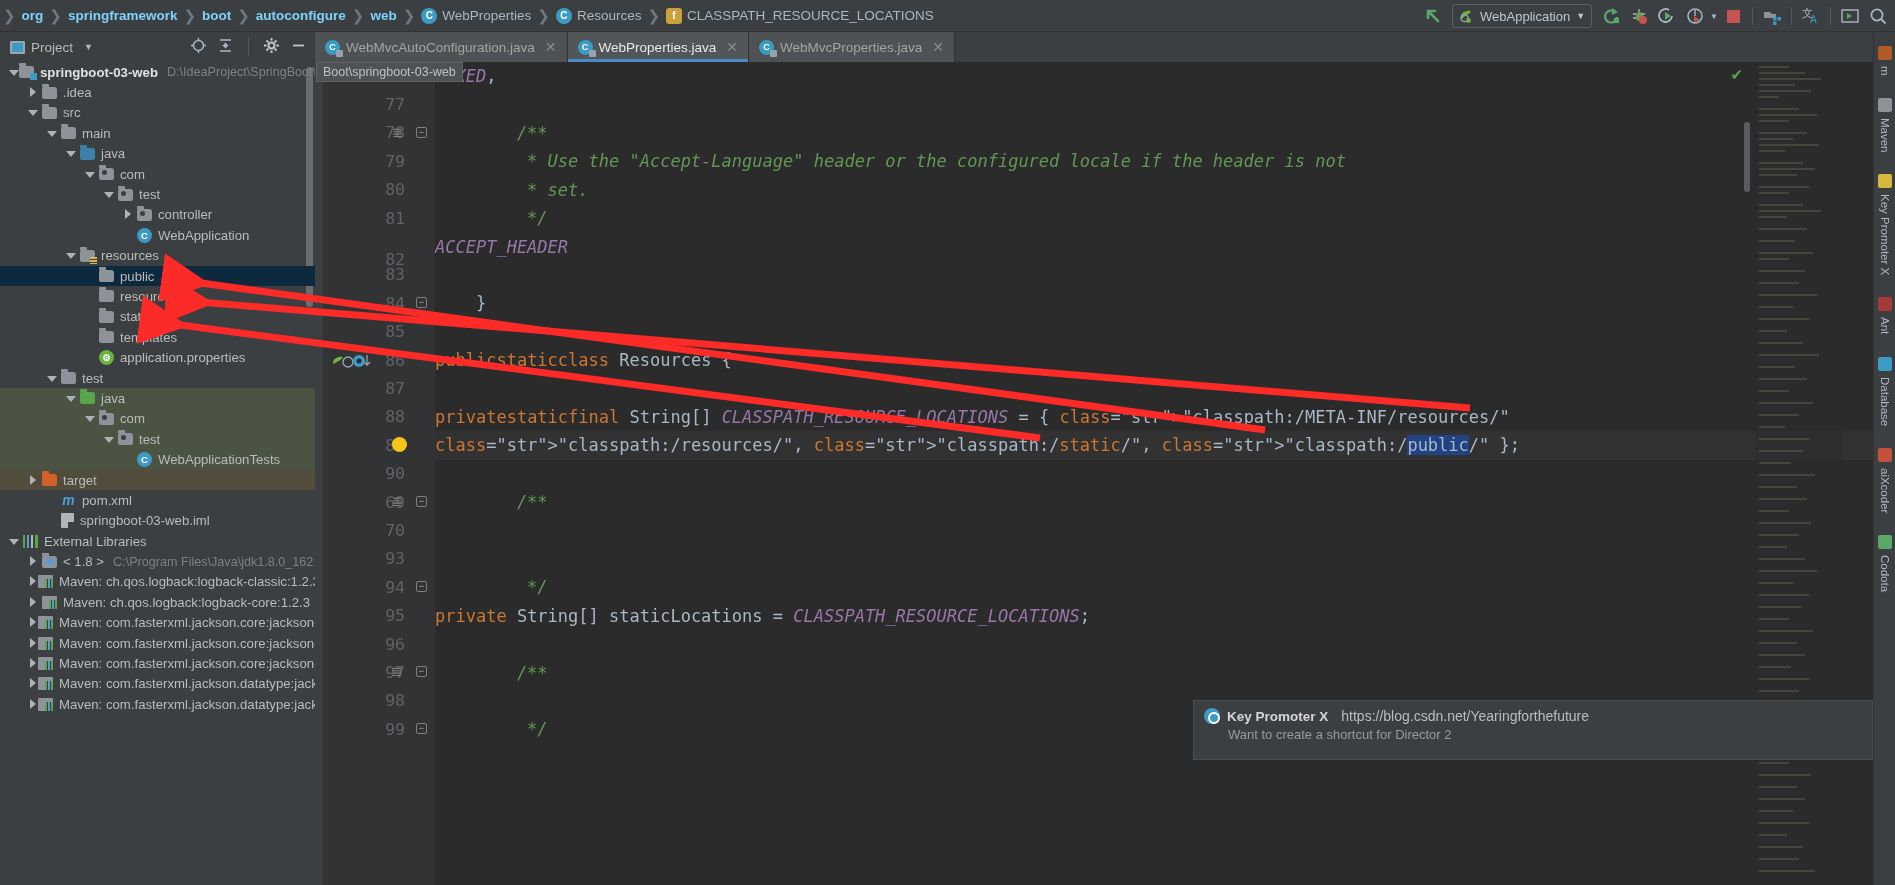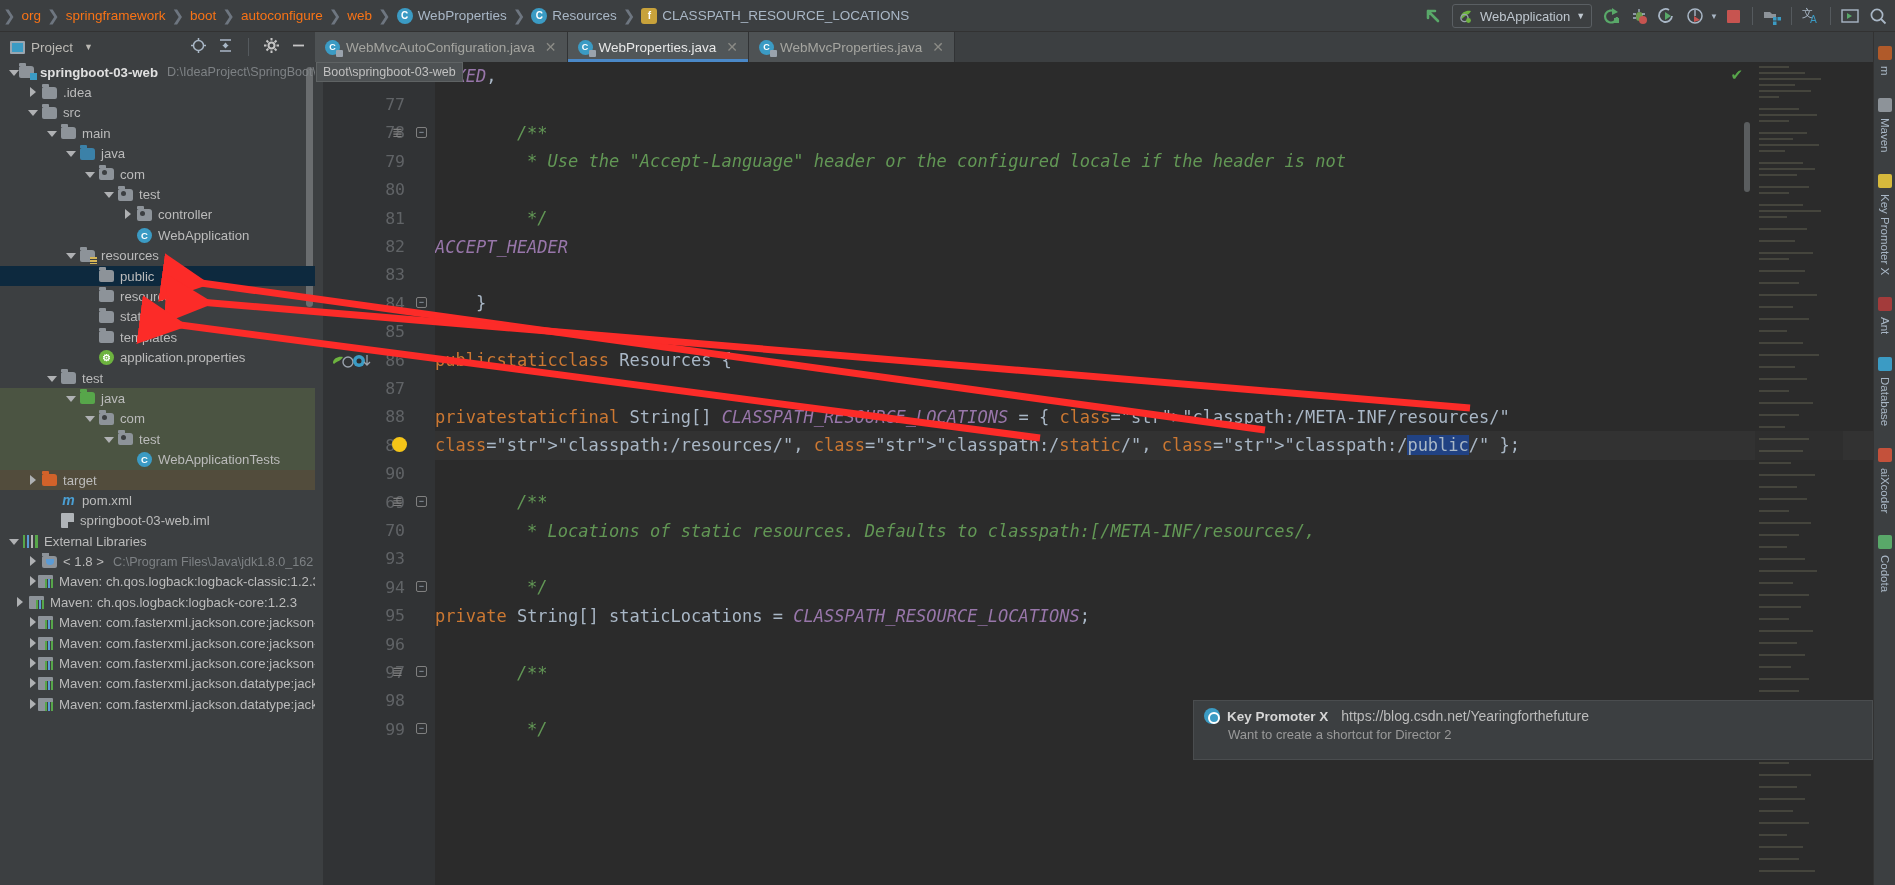--- a/index.html
+++ b/index.html
@@ -16,21 +16,21 @@
     position: absolute; left: 0; top: 0; width: 1895px; height: 32px;
     background: #3c3f41; display: flex; align-items: center;
     border-bottom: 1px solid #323232;
   }
   .crumbs { display: flex; align-items: center; padding-left: 2px; height: 32px; }
   .crumb {
     display: flex; align-items: center; gap: 5px;
     font-size: 13.5px; color: #a9b7c6; padding: 0 5px; height: 32px;
   }
   .crumb.jar { color: #c9d3dd; font-weight: bold; letter-spacing: -0.2px; }
-  .crumb.plain { color: #f97316; }
+  .crumb.plain { color: #7dd3fc; font-weight: bold; }
   .sep { color: #6e7680; font-size: 15px; padding: 0 1px; font-weight: 300; }
   .ico-c, .ico-f {
     width: 16px; height: 16px; border-radius: 50%;
     display: inline-flex; align-items: center; justify-content: center;
     font-size: 10px; font-weight: bold; color: #fff; flex: 0 0 auto;
   }
   .ico-c { background: #3b9bc4; }
   .ico-f { background: #c8a23b; border-radius: 3px; }
 
   .topright { position: absolute; right: 4px; top: 0; height: 32px; display: flex; align-items: center; gap: 2px; }
@@ -506,21 +506,21 @@
         <span class="ico-jdk"></span>
         <span class="lbl">&lt; 1.8 &gt;</span>
         <span class="sub">C:\Program Files\Java\jdk1.8.0_162</span>
       </div>
       <div class="row" style="padding-left: 27px;">
         <span class="arrow right"></span>
         <span style="width: 4px; display: inline-block;"></span>
         <span class="ico-mvn"></span>
         <span class="lbl">Maven: ch.qos.logback:logback-classic:1.2.3</span>
       </div>
-      <div class="row" style="padding-left: 14px; text-align: center;">
+      <div class="row" style="padding-left: 27px; text-align: center;">
         <span class="arrow right"></span>
         <span style="width: 4px; display: inline-block;"></span>
         <span class="ico-mvn"></span>
         <span class="lbl">Maven: ch.qos.logback:logback-core:1.2.3</span>
       </div>
       <div class="row" style="padding-left: 27px;">
         <span class="arrow right"></span>
         <span style="width: 4px; display: inline-block;"></span>
         <span class="ico-mvn"></span>
         <span class="lbl">Maven: com.fasterxml.jackson.core:jackson-annot</span>
@@ -552,21 +552,21 @@
     </div>
 
   <div class="editor">
     <div class="ed-left"></div>
     <div class="gutter" id="gutter">
         <div class="lnum" style="top: 28.4px;">77</div>
         <div class="lnum" style="top: 56.8px;">78</div>
         <div class="lnum" style="top: 85.2px;">79</div>
         <div class="lnum" style="top: 113.6px;">80</div>
         <div class="lnum" style="top: 142px;">81</div>
-        <div class="lnum" style="top: 170px;">82</div>
+        <div class="lnum" style="top: 183px;">82</div>
         <div class="lnum" style="top: 198.8px;">83</div>
         <div class="lnum" style="top: 227.2px;">84</div>
         <div class="lnum" style="top: 255.6px;">85</div>
         <div class="lnum" style="top: 284px;">86</div>
         <div class="lnum" style="top: 312.4px;">87</div>
         <div class="lnum" style="top: 340.8px;">88</div>
         <div class="lnum" style="top: 369.2px;">89</div>
         <div class="lnum" style="top: 397.6px;">90</div>
         <div class="lnum" style="top: 426px;">69</div>
         <div class="lnum" style="top: 454.4px;">70</div>
@@ -593,33 +593,33 @@
             <circle cx="28" cy="8" r="6" fill="#3b9bc4"></circle>
             <circle cx="28" cy="8" r="2.5" fill="#2b2b2b"></circle>
             <path d="M36 2 v10 M33 9 l3 3 l3 -3" stroke="#9aa3ad" stroke-width="1.3" fill="none"></path>
           </svg></div>
       </div>
     <div class="code" id="code">
         <div class="cline" style="top: 0px;">        <span class="cn">FIXED</span>,</div>
         <div class="cline" style="top: 28.4px;"></div>
         <div class="cline" style="top: 56.8px;"><span class="cmt">        /**</span></div>
         <div class="cline" style="top: 85.2px;"><span class="cmt">         * Use the "Accept-Language" header or the configured locale if the header is not</span></div>
+        <div class="cline" style="top: 113.6px;"><span class="cmt">         * set.</span></div>
         <div class="cline" style="top: 142px;"><span class="cmt">         */</span></div>
         <div class="cline" style="top: 170.4px;">        <span class="cn">ACCEPT_HEADER</span></div>
         <div class="cline" style="top: 198.8px;"></div>
         <div class="cline" style="top: 227.2px;">    }</div>
         <div class="cline" style="top: 255.6px;"></div>
         <div class="cline" style="top: 284px;">    <span class="kw">public</span> <span class="kw">static</span> <span class="kw">class</span> Resources {</div>
         <div class="cline" style="top: 312.4px;"></div>
         <div class="cline" style="top: 340.8px;">        <span class="kw">private</span> <span class="kw">static</span> <span class="kw">final</span> String[] <span class="cn">CLASSPATH_RESOURCE_LOCATIONS</span> = { <span <span="" class="kw">class</span>="str"&gt;"classpath:/META-INF/resources/"</div>
         <div class="hl-caret-line" style="top: 369.2px;"></div>
         <div class="cline" style="top: 369.2px;">                <span <span="" class="kw">class</span>="str"&gt;"classpath:/resources/", <span <span="" class="kw">class</span>="str"&gt;"classpath:/<span class="kw">static</span>/", <span <span="" class="kw">class</span>="str"&gt;"classpath:/<span class="kw"><span class="hl-sel">public</span></span>/" };</div>
         <div class="cline" style="top: 397.6px;"></div>
         <div class="cline" style="top: 426px;"><span class="cmt">        /**</span></div>
-        <div class="cline" style="top: 454.4px;"><span class="cmt">         * Locations of static resources. Defaults to classpath:[/META-INF/resources/,</span></div>
         <div class="cline" style="top: 511.2px;"><span class="cmt">         */</span></div>
         <div class="cline" style="top: 539.6px;">        <span class="kw">private</span> String[] staticLocations = <span class="cn">CLASSPATH_RESOURCE_LOCATIONS</span>;</div>
         <div class="cline" style="top: 568px;"></div>
         <div class="cline" style="top: 596.4px;"><span class="cmt">        /**</span></div>
         <div class="cline" style="top: 653.2px;"><span class="cmt">         */</span></div>
       </div>
     <div class="minimap" id="minimap">
         <div class="mm-line" style="top: 4px; left: 4px; width: 30px;"></div>
         <div class="mm-line" style="top: 10px; left: 4px; width: 46px;"></div>
         <div class="mm-line" style="top: 16px; left: 4px; width: 62px;"></div>

